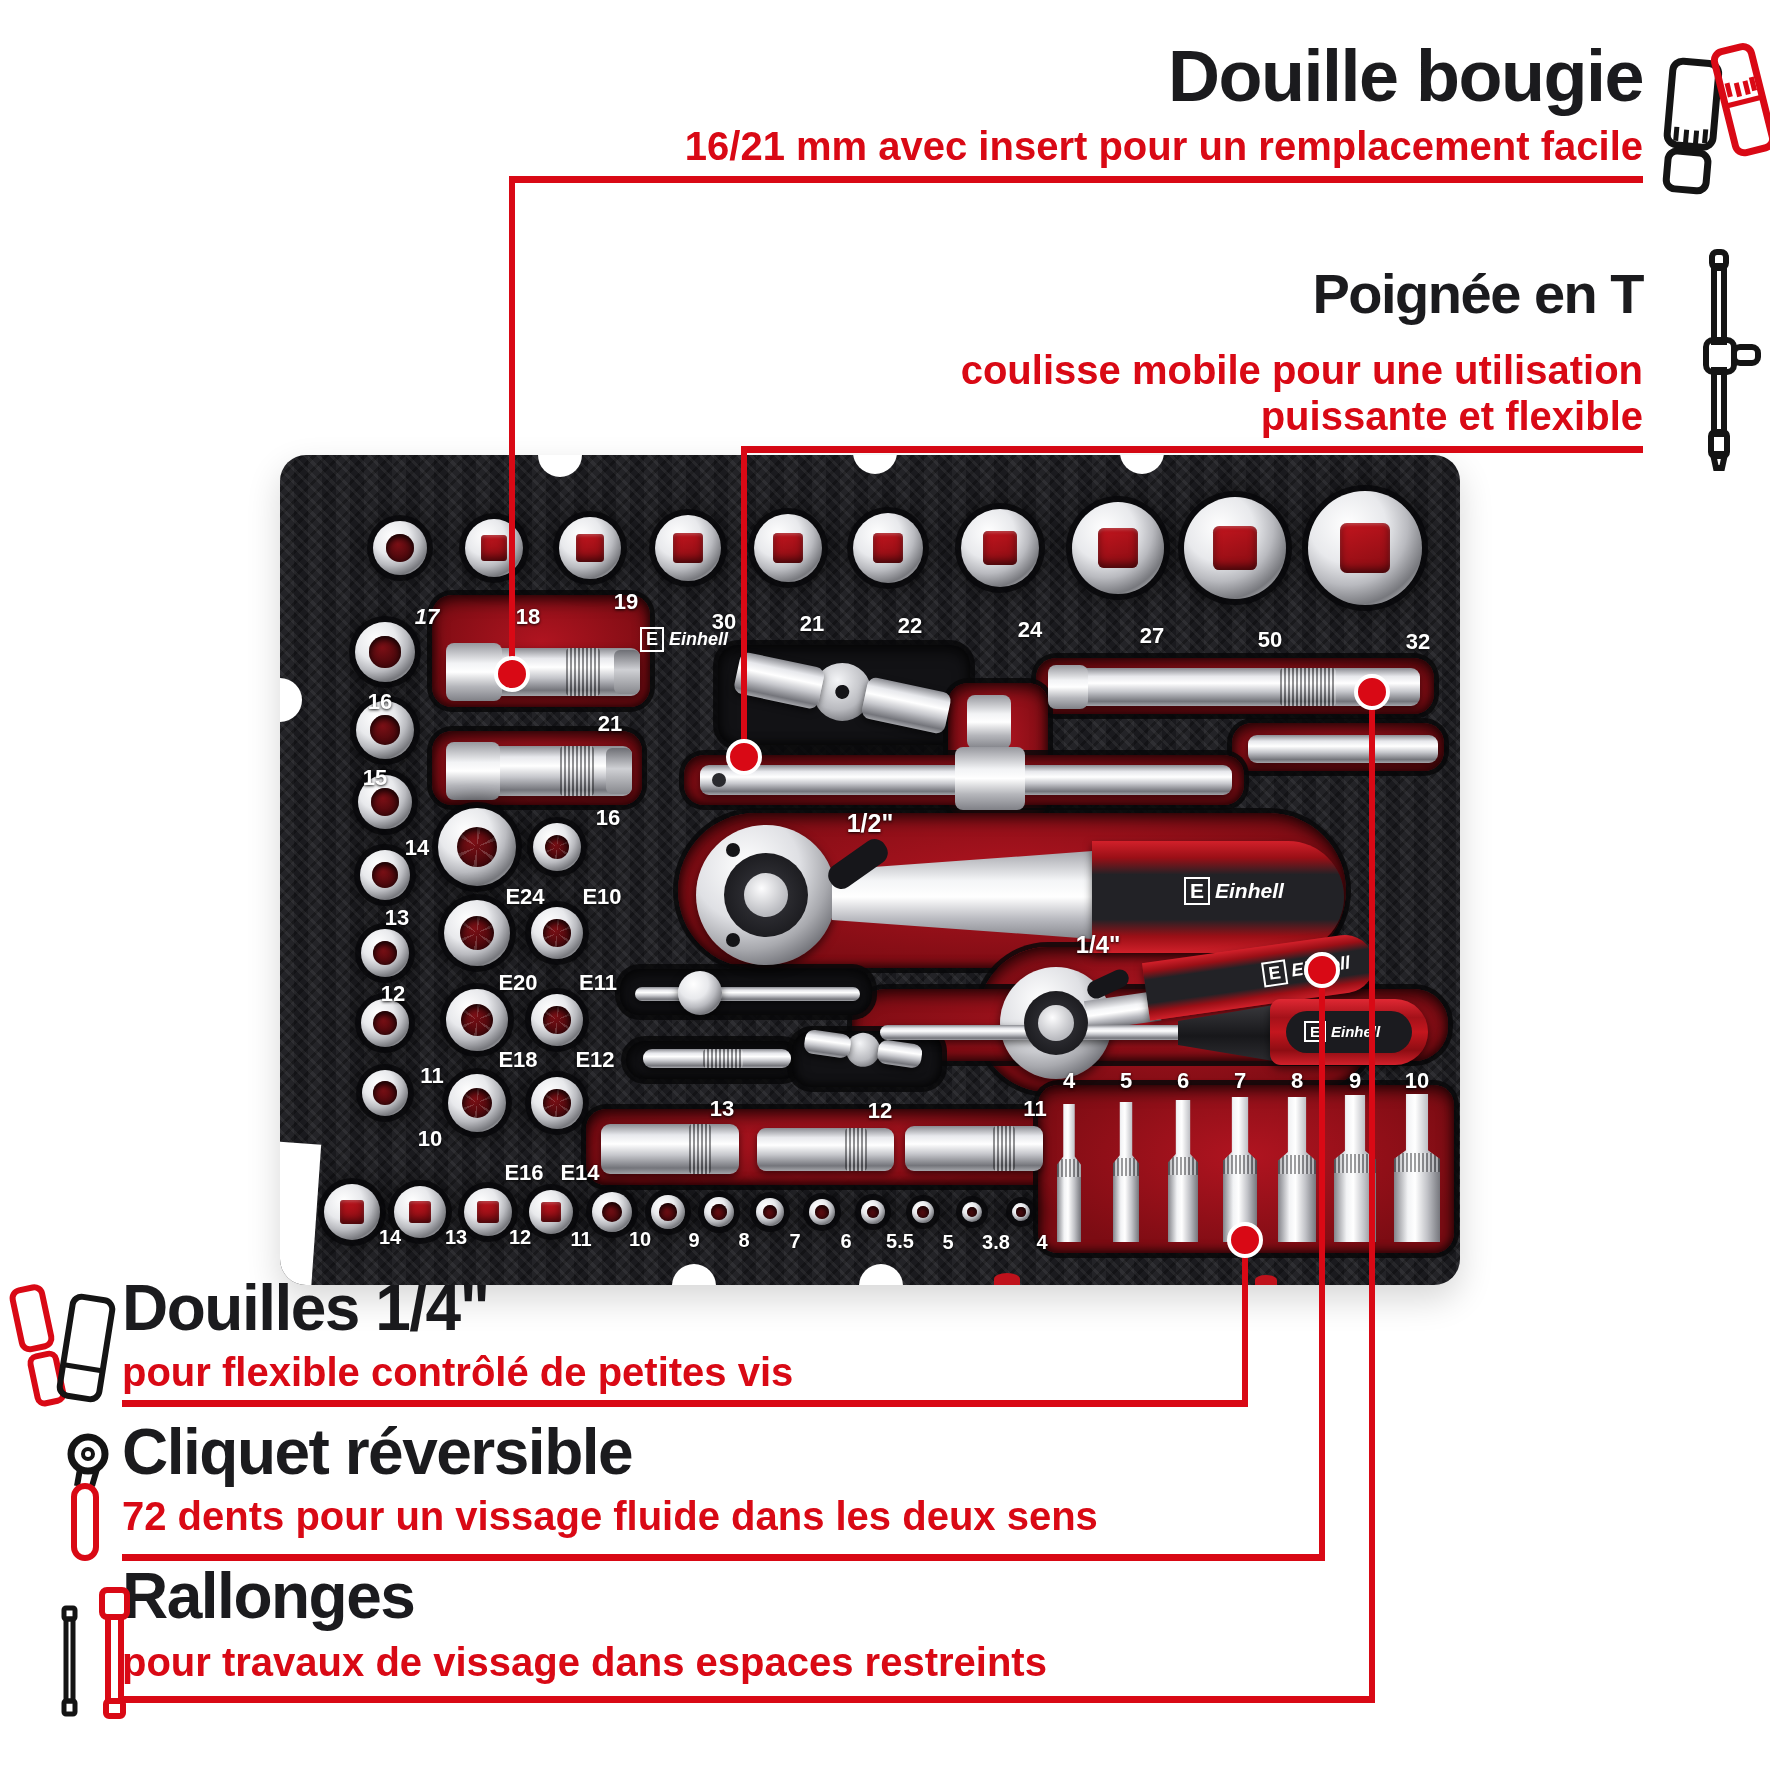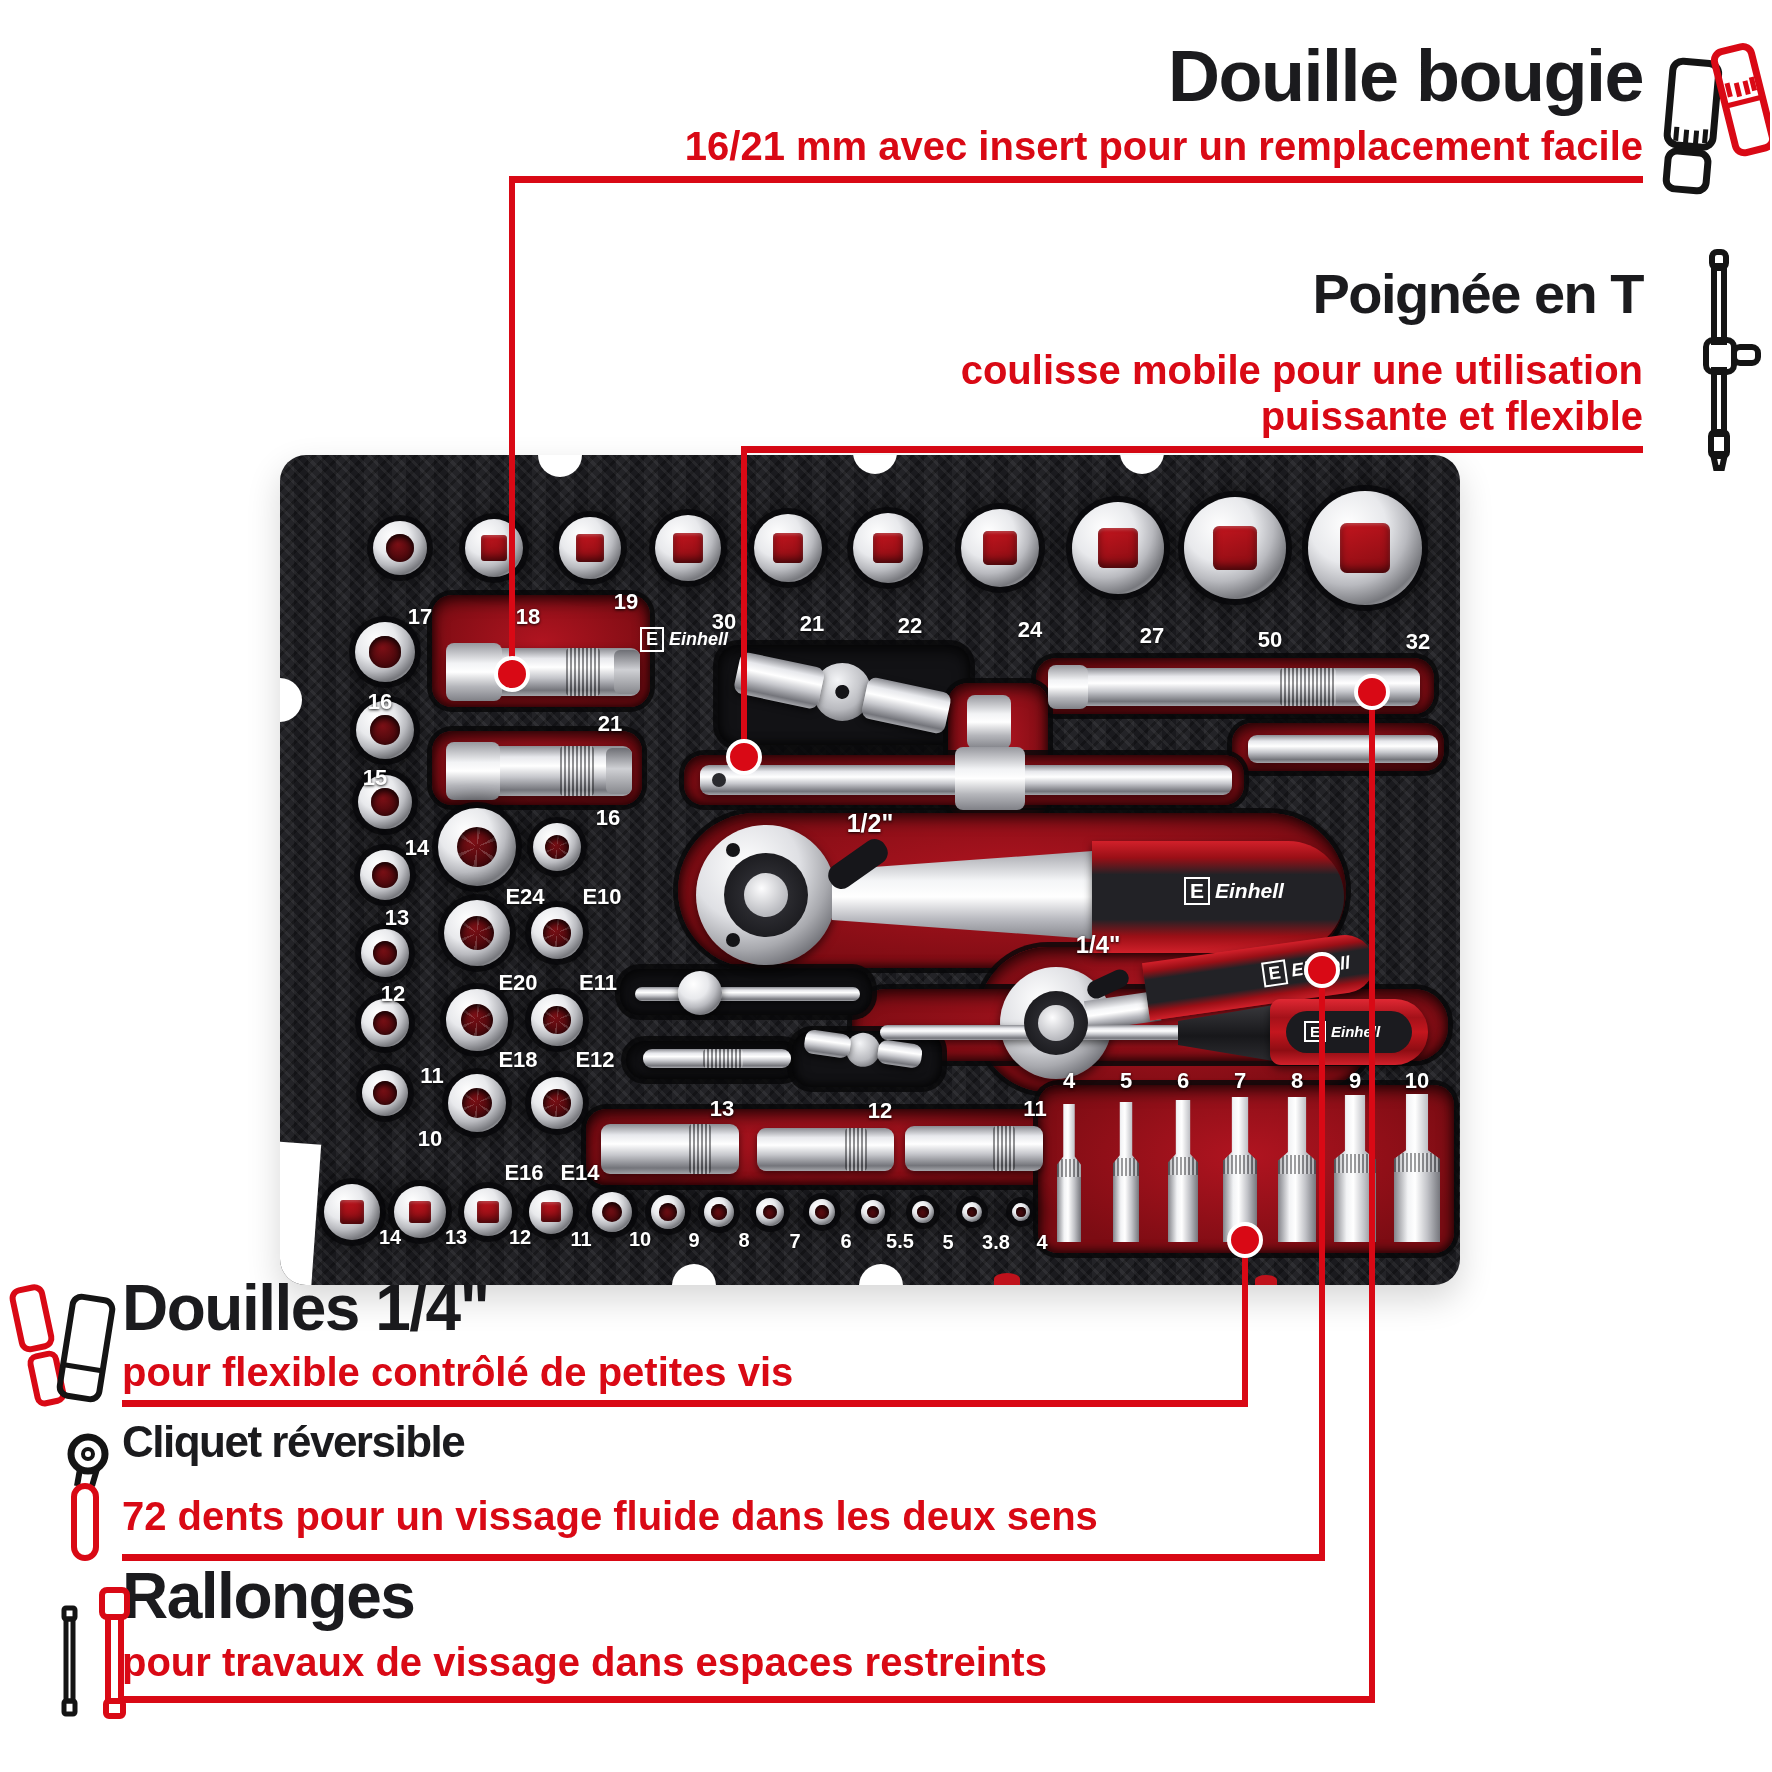--- a/index.html
+++ b/index.html
@@ -139,21 +139,21 @@
       </div>
     <div class="sk" style="left:792px;top:47px;width:92px;height:92px;">
         <span class="sq"></span>
       </div>
     <div class="sk" style="left:904px;top:42px;width:102px;height:102px;">
         <span class="sq"></span>
       </div>
     <div class="sk" style="left:1028px;top:36px;width:114px;height:114px;">
         <span class="sq"></span>
       </div>
-    <span class="tl" style="left:140px;top:151px;">17</span>
+    <span class="tl" style="left:147px;top:151px;font-style:italic;">17</span>
     <span class="tl" style="left:248px;top:151px;">18</span>
     <span class="tl" style="left:346px;top:136px;">19</span>
     <span class="tl" style="left:444px;top:156px;">30</span>
     <span class="tl" style="left:532px;top:158px;">21</span>
     <span class="tl" style="left:630px;top:160px;">22</span>
     <span class="tl" style="left:750px;top:164px;">24</span>
     <span class="tl" style="left:872px;top:170px;">27</span>
     <span class="tl" style="left:990px;top:174px;">50</span>
     <span class="tl" style="left:1138px;top:176px;">32</span>
 
@@ -473,21 +473,21 @@
         <rect x="20" y="74" width="26" height="48" rx="7"></rect>
       </g>
       <g transform="rotate(9 80 66)" stroke="#141414" stroke-width="6">
         <rect x="60" y="16" width="40" height="100" rx="9"></rect>
         <line x1="61" y1="86" x2="99" y2="86" stroke-width="5"></line>
       </g>
     </svg>
   </div>
 
   <div>
-    <div class="anno-title" style="left:122px;top:1420px;font-size:44px;">Cliquet réversible</div>
+    <div class="anno-title" style="left:122px;top:1420px;font-size:64px;">Cliquet réversible</div>
     <div class="anno-sub" style="left:122px;top:1494px;font-size:40px;">72 dents pour un vissage fluide dans les deux sens</div>
     <div class="uline" style="left:122px;top:1554px;width:1203px;"></div>
     <div class="vline" style="left:1319px;top:970px;height:591px;"></div>
     <div class="dot" style="left:1304px;top:952px;"></div>
     <svg class="icn" style="left:44px;top:1428px;" width="88" height="138" viewBox="0 0 88 138" fill="none">
       <circle cx="44" cy="26" r="17" stroke="#141414" stroke-width="7"></circle>
       <circle cx="44" cy="26" r="5" stroke="#141414" stroke-width="4"></circle>
       <line x1="36" y1="41" x2="33" y2="58" stroke="#141414" stroke-width="6"></line>
       <line x1="53" y1="41" x2="48" y2="58" stroke="#141414" stroke-width="6"></line>
       <rect x="30" y="58" width="22" height="72" rx="11" stroke="#d90915" stroke-width="6"></rect>

